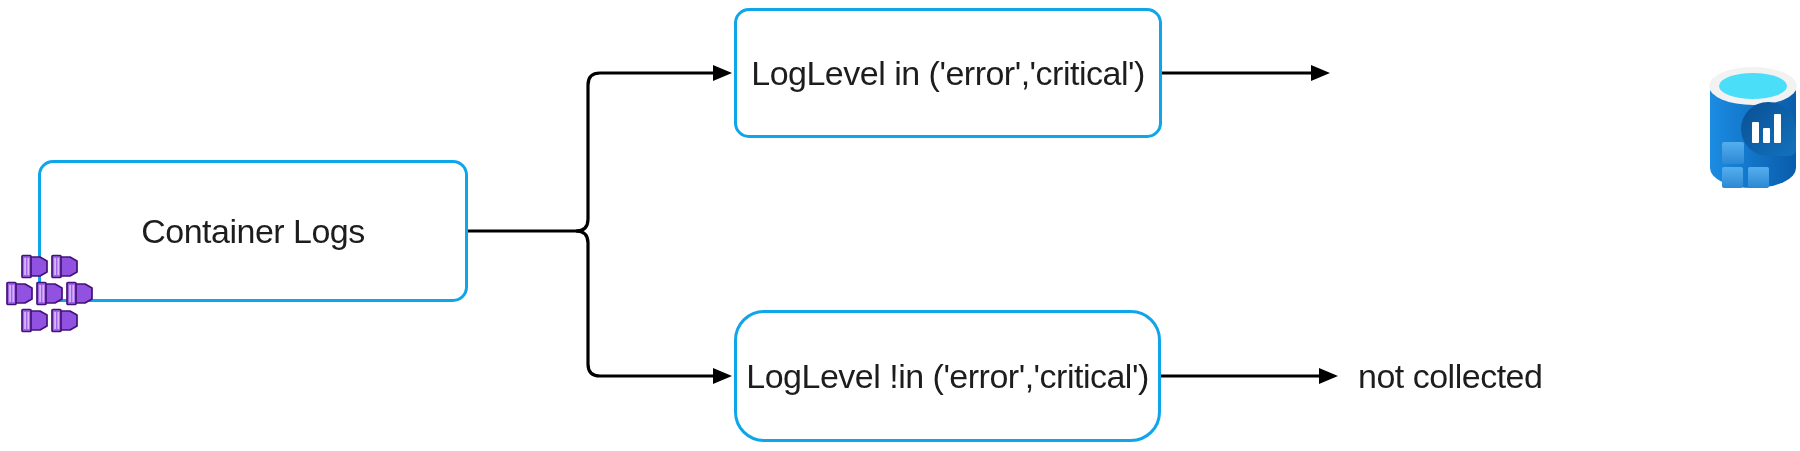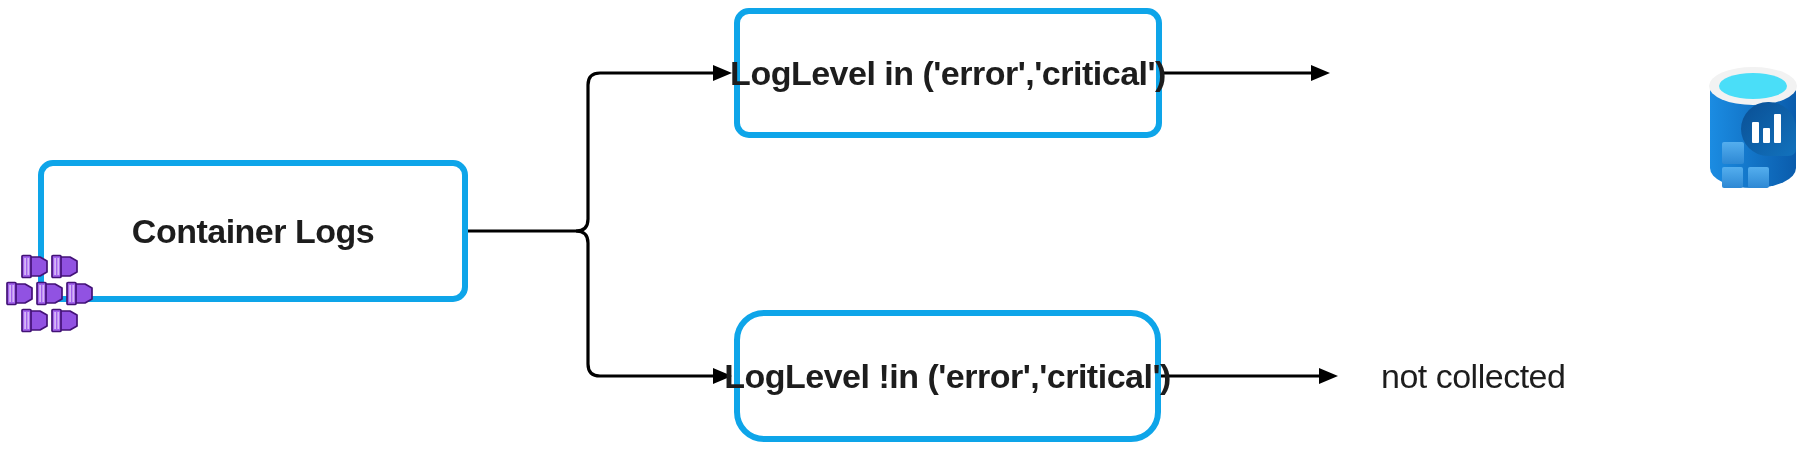--- a/index.html
+++ b/index.html
@@ -9,40 +9,38 @@
     font-family:"Liberation Sans", sans-serif;
     position:relative;
     overflow:hidden;
   }
   .canvas{position:absolute;inset:0;}
   .connectors{position:absolute;left:0;top:0;z-index:0;}
   .node{
     position:absolute;
     box-sizing:border-box;
     background:#ffffff;
-    border:6px solid #0ea5e9;
+    border:3px solid #0ea5e9;
     border-radius:15px;
     display:flex;align-items:center;justify-content:center;
     z-index:1;
-    font-weight:bold;
   }
   .node-label{
     font-size:34px;
     color:#1d1d1d;
     letter-spacing:-0.5px;
     white-space:nowrap;
   }
   .floating-label{
     position:absolute;
     font-size:34px;
     color:#1d1d1d;
     letter-spacing:-0.5px;
     white-space:nowrap;
     z-index:1;
-    margin-left:23px;
   }
   .icon{position:absolute;z-index:2;}
 </style>
 </head>
 <body>
 
 <div class="canvas">
 
   <svg class="connectors" width="1800" height="451" viewBox="0 0 1800 451">
     <g stroke="#000000" stroke-width="3.2" fill="none">

